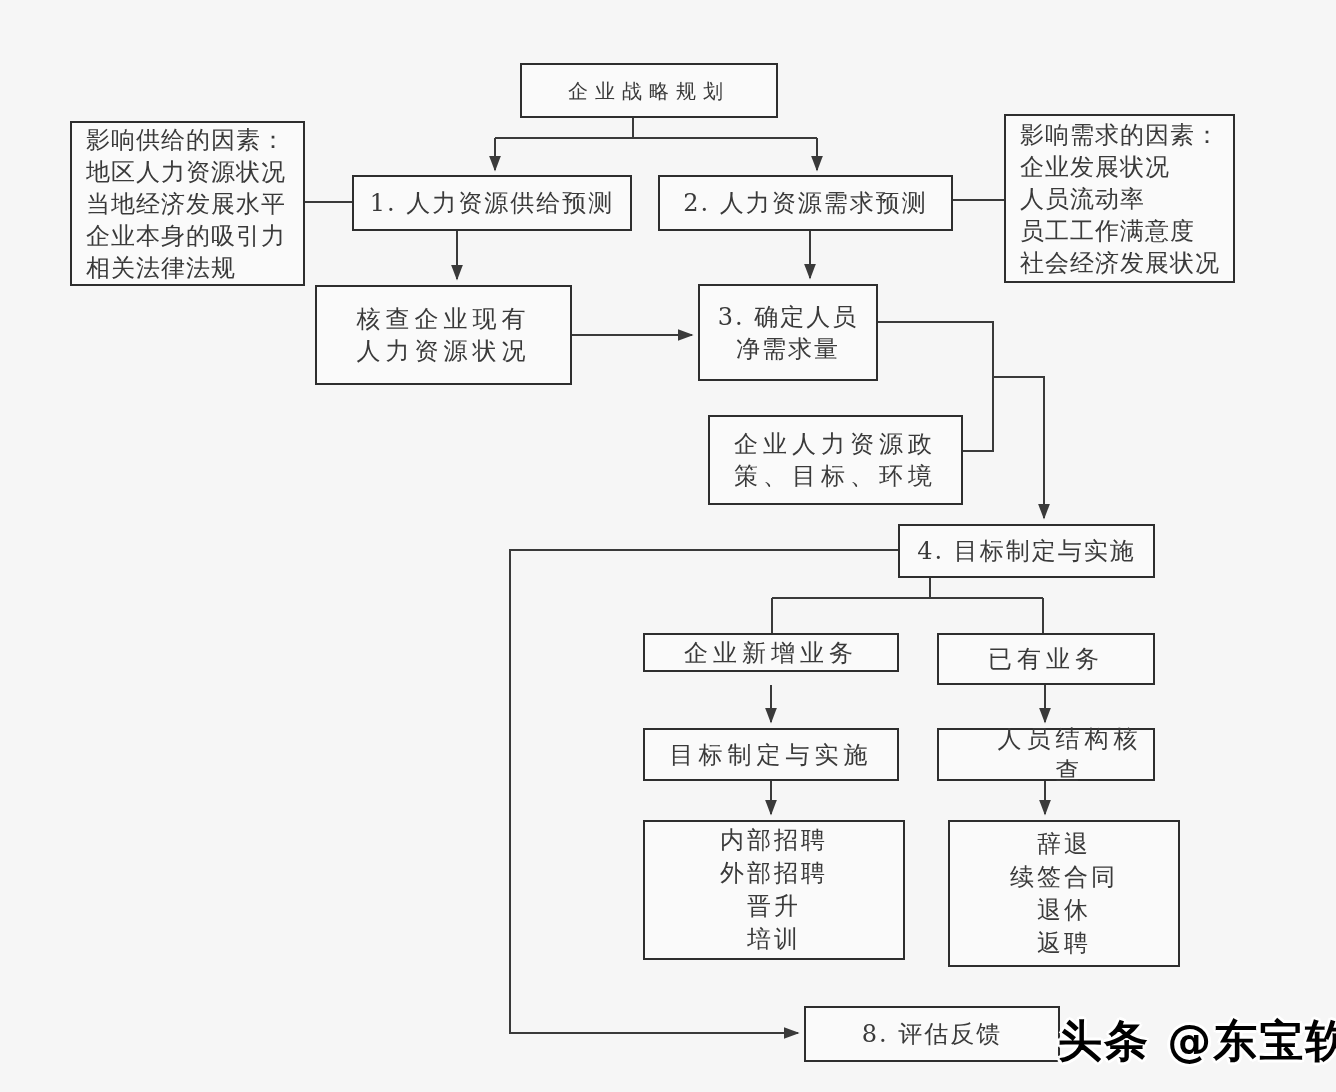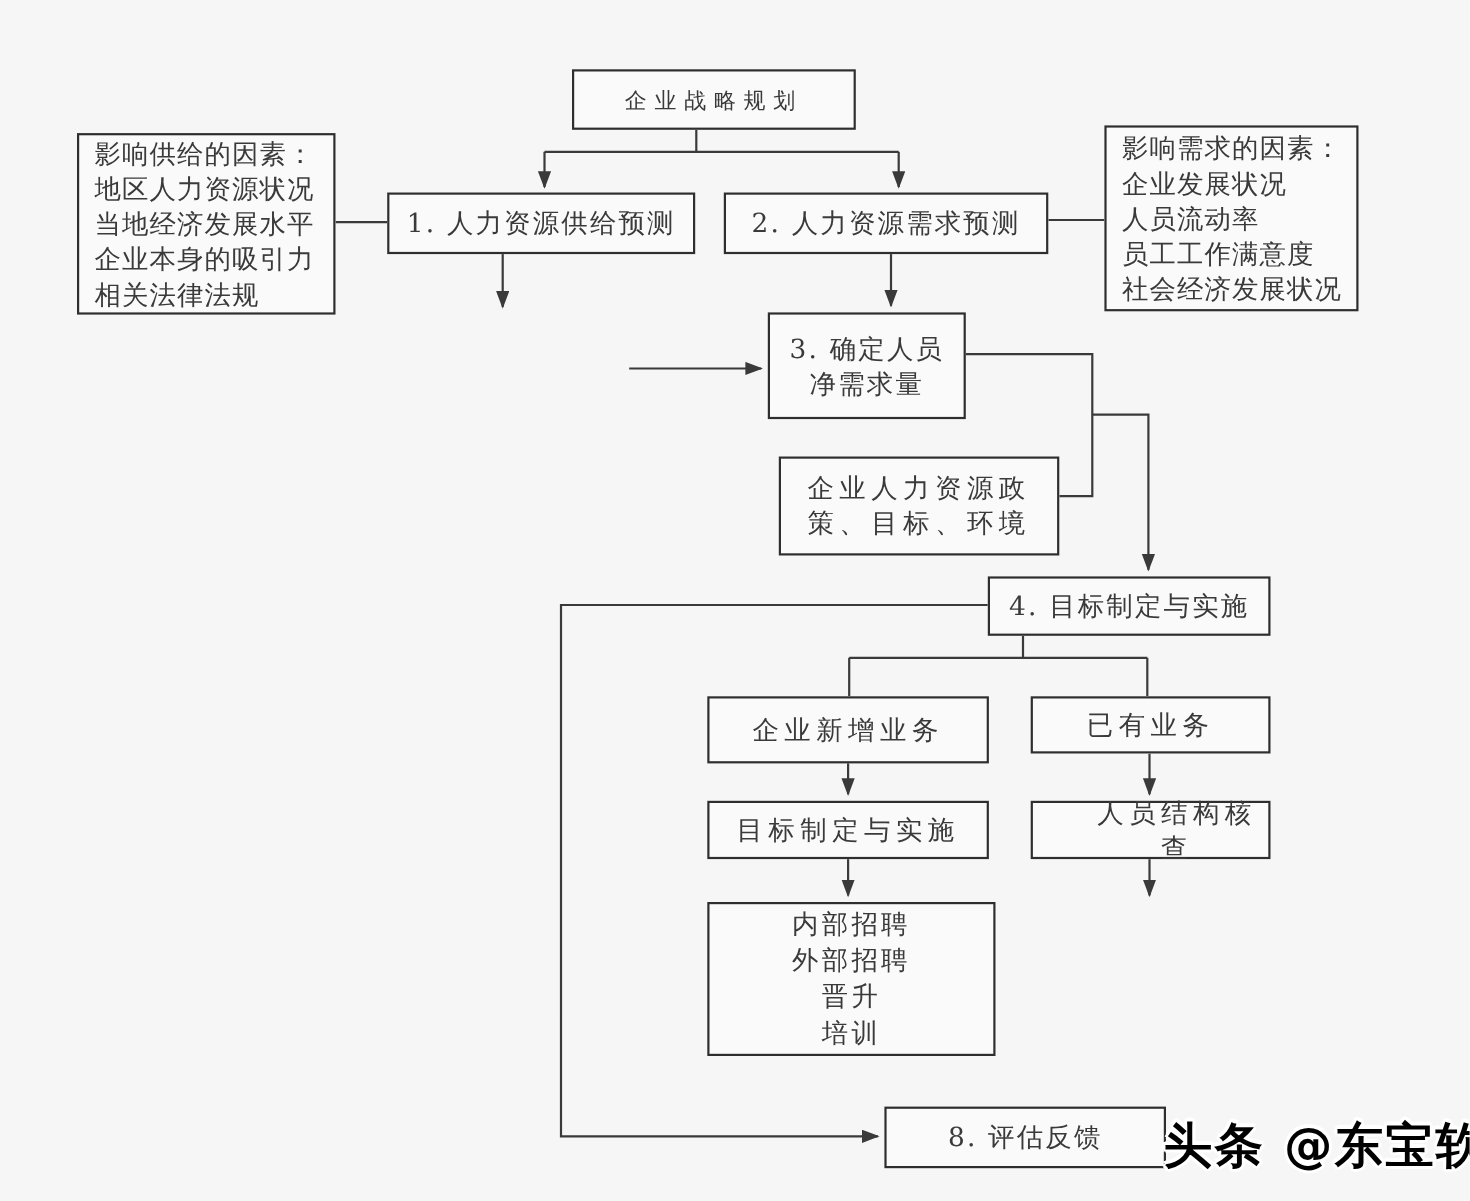--- a/index.html
+++ b/index.html
@@ -102,40 +102,46 @@
   <div class="node align-left" style="left:1004px;top:114px;width:231px;height:169px;letter-spacing:1px;">影响需求的因素：
 企业发展状况
 人员流动率
 员工工作满意度
 社会经济发展状况</div>
 
   <div class="node" style="left:352px;top:175px;width:280px;height:56px;letter-spacing:2px;">1. 人力资源供给预测</div>
 
   <div class="node" style="left:658px;top:175px;width:295px;height:56px;letter-spacing:2px;">2. 人力资源需求预测</div>
 
+  <div class="node wide-space" style="left:315px;top:285px;width:257px;height:100px;">核查企业现有
+人力资源状况</div>
 
   <div class="node" style="left:698px;top:284px;width:180px;height:97px;letter-spacing:2px;">3. 确定人员
 净需求量</div>
 
   <div class="node wide-space" style="left:708px;top:415px;width:255px;height:90px;">企业人力资源政
 策、目标、环境</div>
 
   <div class="node" style="left:898px;top:524px;width:257px;height:54px;letter-spacing:2px;">4. 目标制定与实施</div>
 
-  <div class="node wide-space" style="left:643px;top:633px;width:256px;height:61px;">企业新增业务</div>
+  <div class="node wide-space" style="left:643px;top:633px;width:256px;height:39px;">企业新增业务</div>
 
   <div class="node wide-space" style="left:937px;top:633px;width:218px;height:52px;text-align:right;">已有业务</div>
 
   <div class="node wide-space" style="left:643px;top:728px;width:256px;height:53px;">目标制定与实施</div>
 
   <div class="node wide-space" style="left:937px;top:728px;width:218px;height:53px;padding-left:48px;">人员结构核查</div>
 
   <div class="node" style="left:643px;top:820px;width:262px;height:140px;line-height:33px;">内部招聘
 外部招聘
 晋升
 培训</div>
 
+  <div class="node" style="left:948px;top:820px;width:232px;height:147px;line-height:33px;">辞退
+续签合同
+退休
+返聘</div>
 
   <div class="node" style="left:804px;top:1006px;width:256px;height:56px;letter-spacing:2px;">8. 评估反馈</div>
 
   <div class="watermark">头条 @东宝软件</div>
 
 </div>
 
 </body></html>

